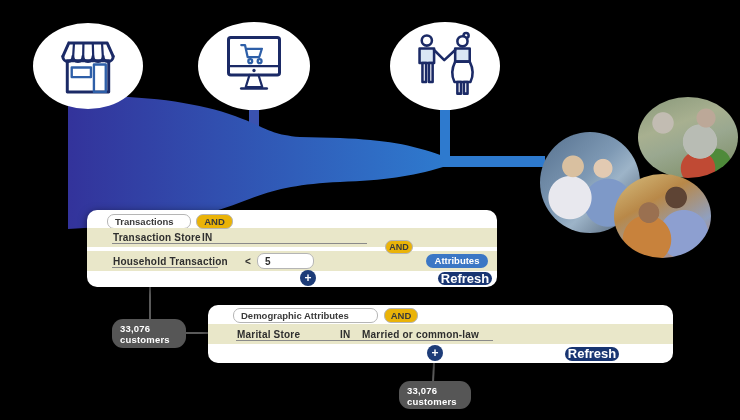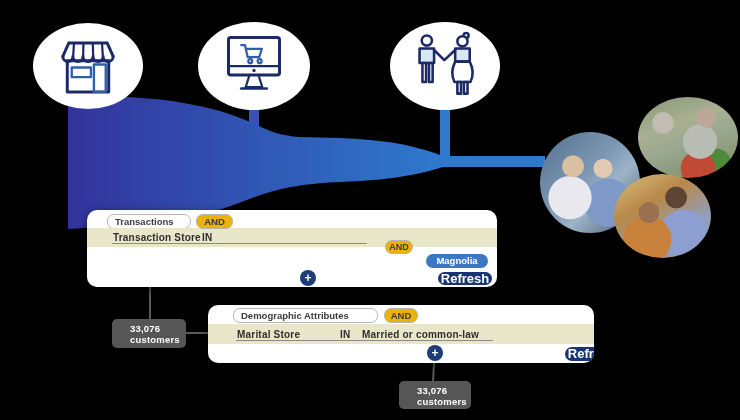--- a/index.html
+++ b/index.html
@@ -36,21 +36,21 @@
         radial-gradient(circle at 36% 46%, #9a7050 0 13%, rgba(0,0,0,0) 14%),
         radial-gradient(circle at 64% 28%, #5e4434 0 12%, rgba(0,0,0,0) 13%),
         radial-gradient(circle at 34% 78%, #c8823c 0 26%, rgba(0,0,0,0) 27%),
         radial-gradient(circle at 72% 72%, #8d9fd0 0 26%, rgba(0,0,0,0) 27%),
         linear-gradient(150deg,#d8c080 0%,#b88848 35%,#90a0c0 70%,#c87840 100%);}
 
   
   .panel{position:absolute;background:#fff;border-radius:10px;overflow:hidden;z-index:5;
          box-shadow:0 2px 8px rgba(0,0,0,.55);color:#2e2e2e;}
   .panel1{left:87px;top:210px;width:410px;height:77px;}
-  .panel2{left:208px;top:305px;width:386px;height:58px;}
+  .panel2{left:208px;top:305px;width:465px;height:58px;}
   .segbox{position:absolute;border:1.5px solid #b5b5b5;border-radius:7px;background:#fff;
           font-size:9.5px;font-weight:700;color:#3a3a3a;display:flex;align-items:center;
           padding-left:7px;box-sizing:border-box;}
   .andbox{position:absolute;border:1.5px solid #b5b5b5;border-radius:7px;background:#eab308;
           font-size:9.5px;font-weight:700;color:#3a3a3a;display:flex;align-items:center;
           justify-content:center;box-sizing:border-box;z-index:3;}
   .beige{position:absolute;left:0;width:100%;background:#e9e7c9;}
   .ftext{position:absolute;top:0;height:100%;display:flex;align-items:center;
          font-size:10px;font-weight:700;color:#2e2e2e;letter-spacing:.2px;white-space:nowrap;}
   .uline{position:absolute;border-bottom:1.2px solid #8a8a8a;height:0;}
@@ -59,22 +59,22 @@
   .aggregate{background:#3b77c5;border-radius:7px;font-size:9.5px;}
   .refresh{background:#183572;border-radius:7px;font-size:13px;}
   .plus{position:absolute;width:16px;height:16px;border-radius:50%;background:#1d3c78;
         color:#fff;font-size:12px;font-weight:700;display:flex;align-items:center;
         justify-content:center;line-height:1;}
   .num-input{position:absolute;border:1.5px solid #b5b5b5;border-radius:7px;background:#fff;
         font-size:10px;font-weight:700;color:#2e2e2e;padding:0 0 0 7px;box-sizing:border-box;
         font-family:"Liberation Sans",sans-serif;outline:none;}
 
   
-  .count{position:absolute;background:#565656;border-radius:5px;color:#fff;z-index:6;
-         font-size:9.5px;font-weight:700;line-height:11px;padding:4px 0 0 18px;
+  .count{position:absolute;background:#565656;border-radius:11px;color:#fff;z-index:6;
+         font-size:9.5px;font-weight:700;line-height:11px;padding:4px 0 0 8px;
          box-sizing:border-box;letter-spacing:.2px;}
   .c1{left:112px;top:319px;width:74px;height:29px;}
   .c2{left:399px;top:381px;width:72px;height:28px;}
 </style>
 </head>
 <body>
 
 <div class="canvas">
 
   <svg class="flow" width="740" height="420" viewBox="0 0 740 420">
@@ -156,22 +156,28 @@
     <div class="andbox" style="left:109px;top:3.5px;width:37px;height:15px;">AND</div>
 
     <div class="beige" style="top:18px;height:19px;">
       <span class="ftext" style="left:26px;">Transaction Store</span>
       <span class="ftext" style="left:115px;">IN</span>
       <span class="uline" style="left:25px;width:255px;top:15px;"></span>
     </div>
 
     <div class="andbox" style="left:298px;top:30px;width:28px;height:14px;font-size:9px;">AND</div>
 
-
-    <div class="btn aggregate" style="left:339px;top:44px;width:62px;height:13.5px;">Magnolia</div>
+    <div class="beige" style="top:41px;height:20px;">
+      <span class="ftext" style="left:26px;">Household Transaction</span>
+      <span class="ftext" style="left:158px;">&lt;</span>
+      <span class="uline" style="left:25px;width:106px;top:16px;"></span>
+      <input class="num-input" style="left: 170px; top: 2px; width: 57px; height: 16px;" readonly="" value="5">
+    </div>
+
+    <div class="btn aggregate" style="left:339px;top:44px;width:62px;height:13.5px;">Attributes</div>
 
     <div class="plus" style="left:213px;top:60px;">
       <span>+</span>
     </div>
     <div class="btn refresh" style="left:351px;top:62px;width:54px;height:13px;">Refresh</div>
   </div>
 
   <div class="panel panel2">
     <div class="segbox" style="left:25px;top:3px;width:145px;height:15px;">
       <span>Demographic Attributes</span>

